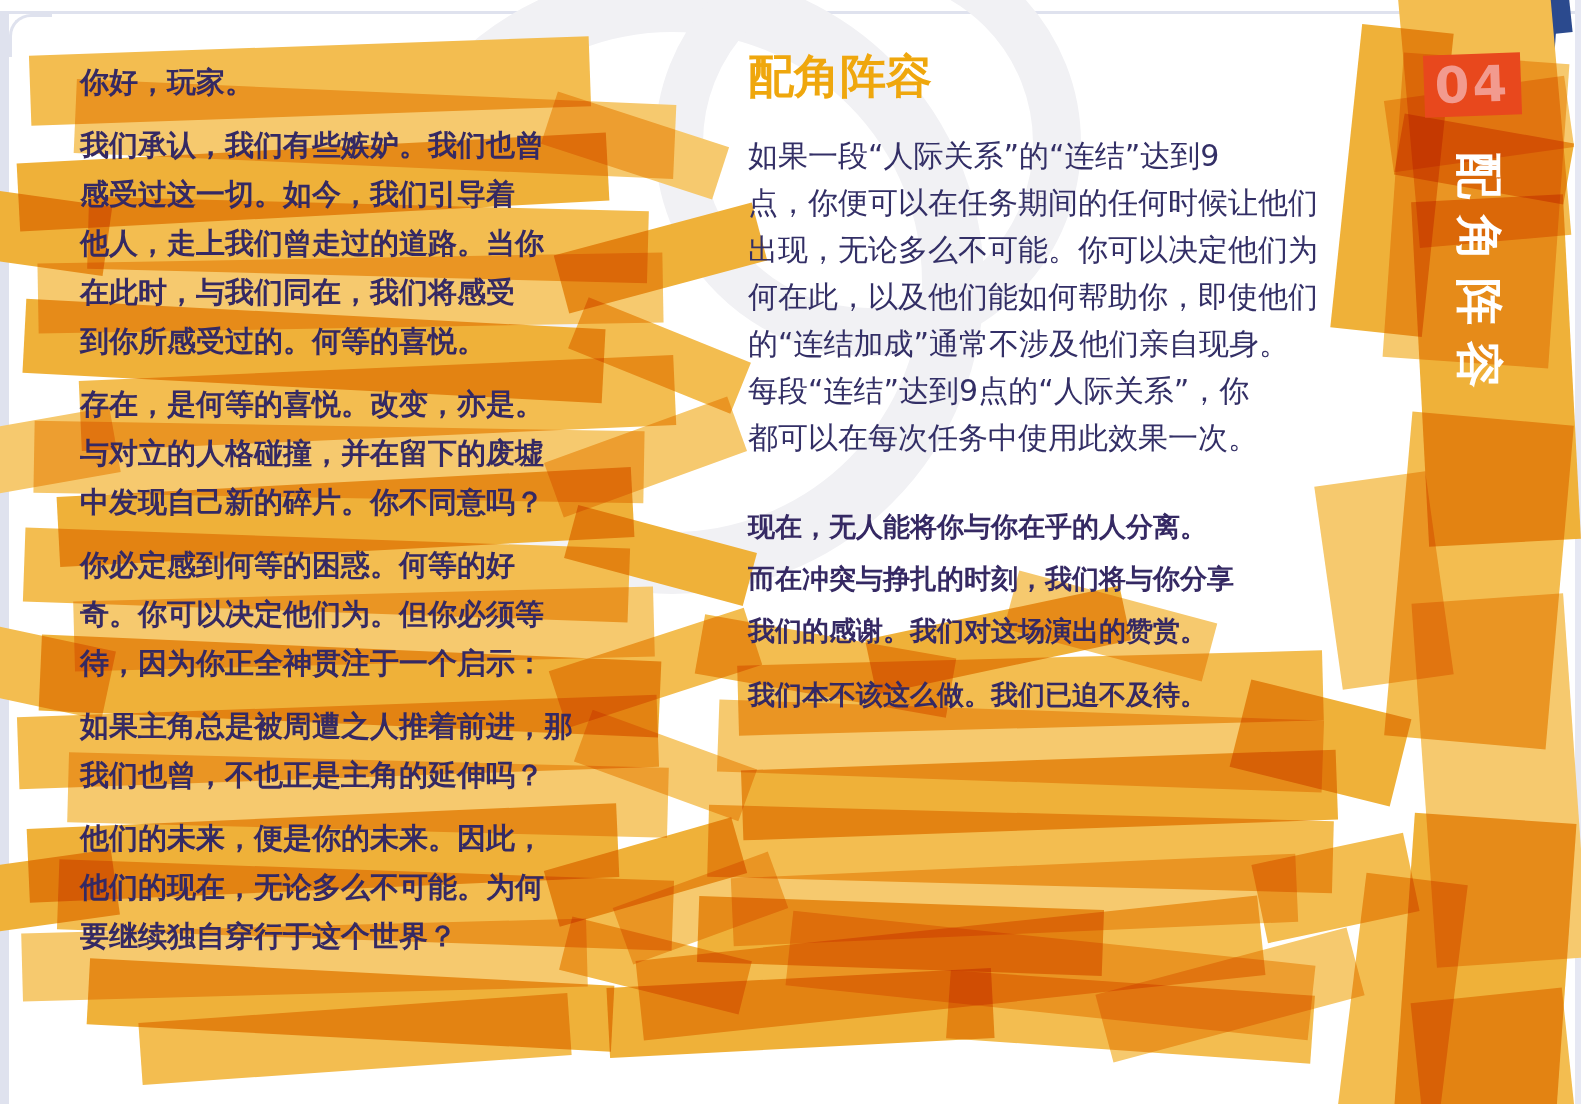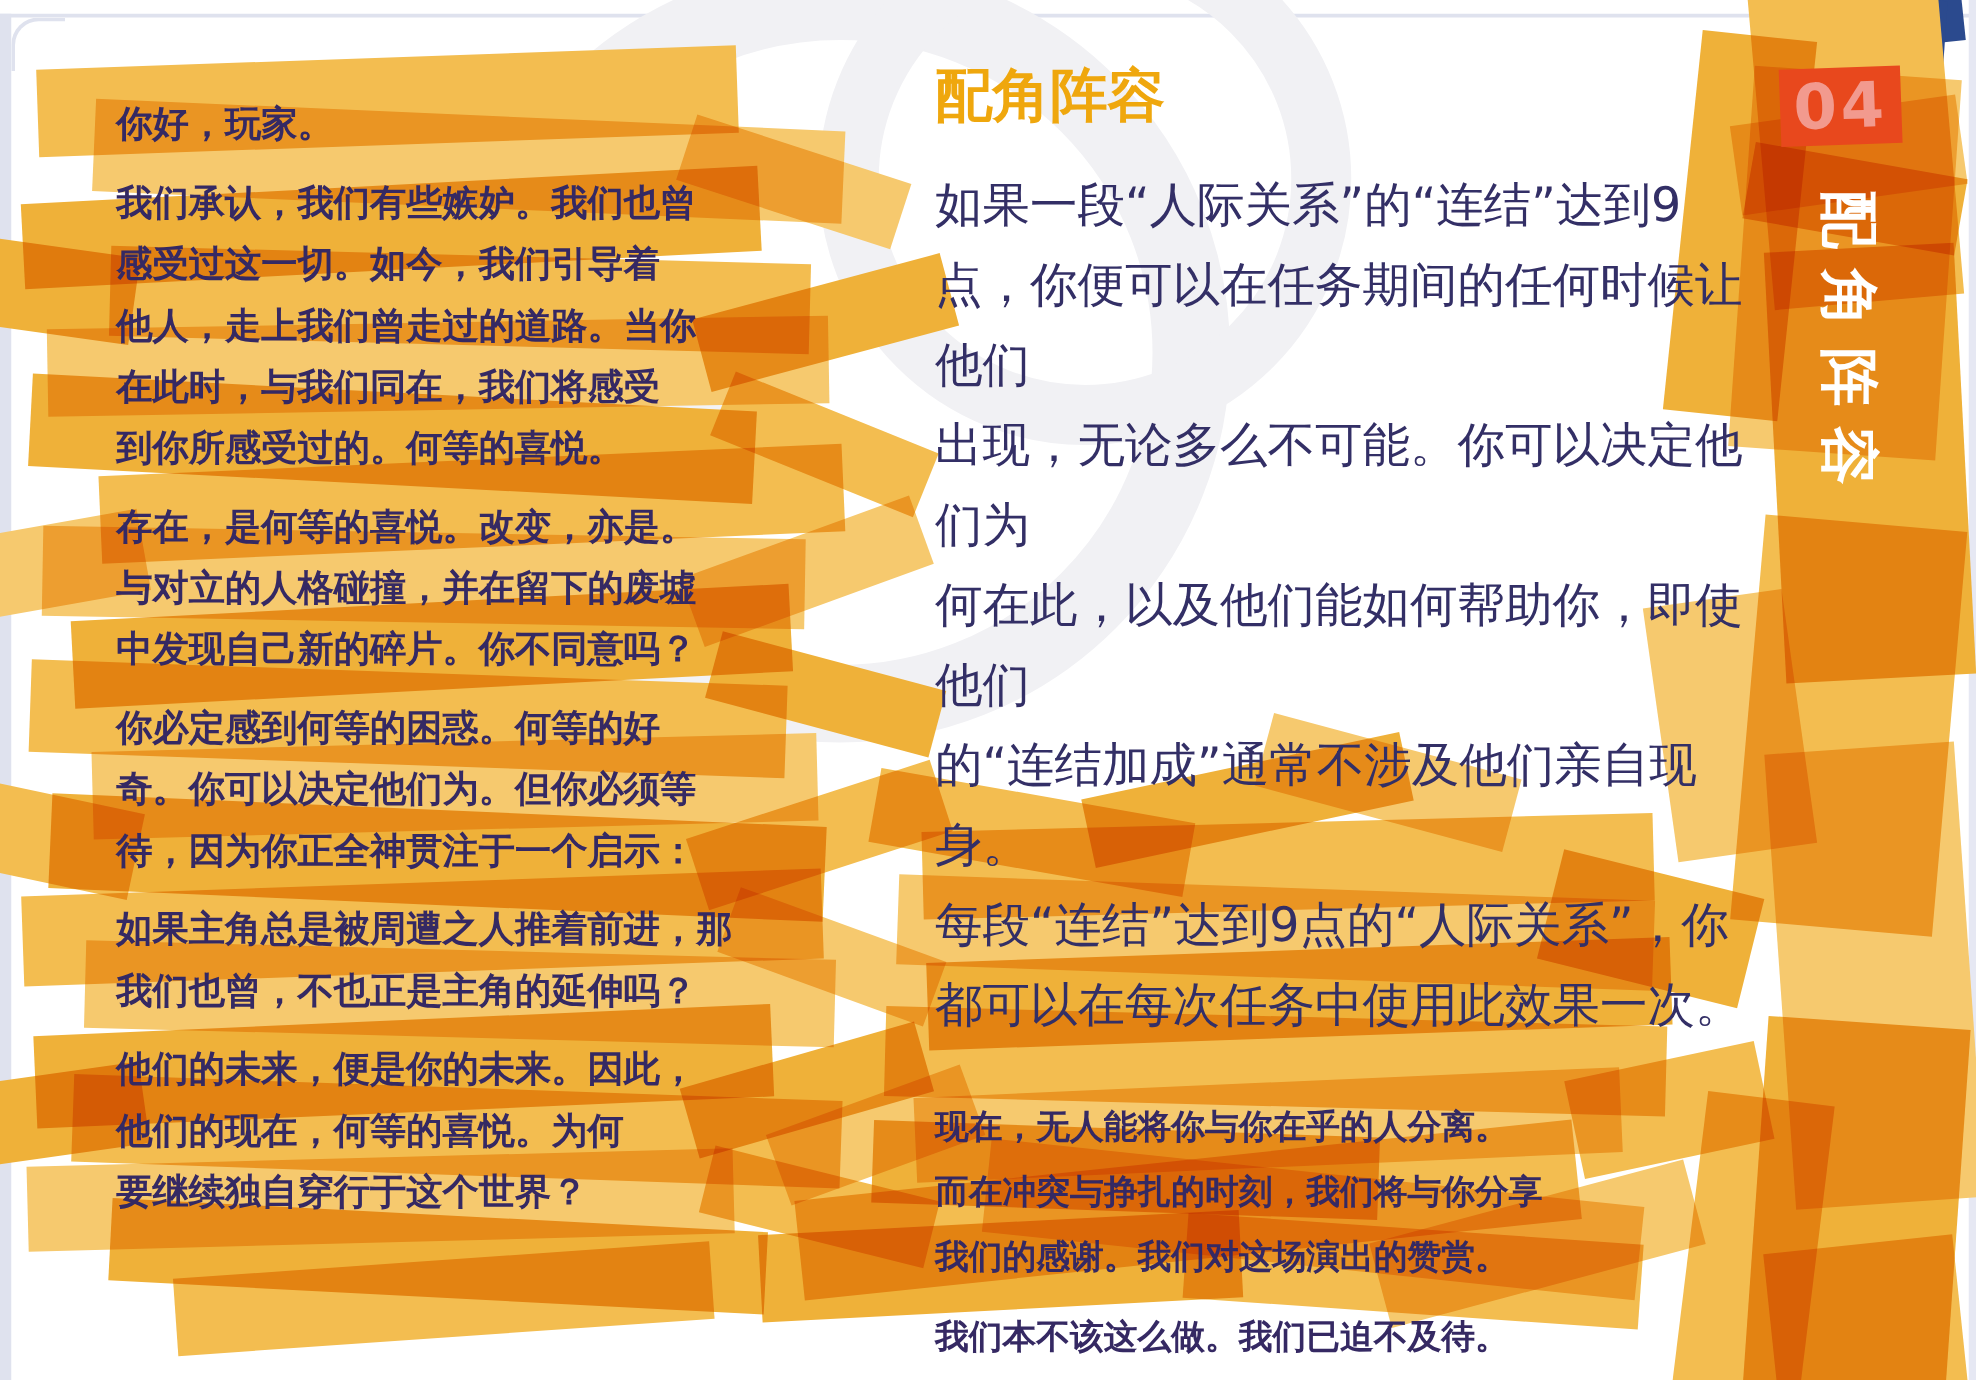--- a/index.html
+++ b/index.html
@@ -18,26 +18,26 @@
   .bar{background:#f3f3f6;}
 
   
   #strips{position:absolute;left:0;top:0;width:100%;height:100%;z-index:4;pointer-events:none;}
   .strip{position:absolute;mix-blend-mode:multiply;}
 
   
   .blue-shape{position:absolute;background:#2b4a8e;z-index:3;}
 
   
-  .left-col{position:absolute;left:93px;top:58px;width:600px;z-index:6;margin-top:17px;}
+  .left-col{position:absolute;left:80px;top:58px;width:600px;z-index:6;}
   .lp{margin:0 0 14px 0;font-size:29px;line-height:49px;font-weight:bold;color:#352963;white-space:pre-line;}
 
   .right-col{position:absolute;left:748px;top:50px;width:680px;z-index:6;}
   .heading{margin:0;font-size:46px;line-height:52px;font-weight:bold;color:#efa70d;}
-  .rp{margin:30px 0 0 0;font-size:38px;line-height:64px;font-weight:normal;color:#332f66;white-space:pre-line;}
+  .rp{margin:30px 0 0 0;font-size:30px;line-height:47px;font-weight:normal;color:#332f66;white-space:pre-line;}
   .rp + .rp{margin-top:20px;}
   .bold-block{margin-top:40px;}
   .bp{margin:0;font-size:27px;line-height:52px;font-weight:bold;color:#352963;white-space:pre-line;}
   .bp + .bp{margin-top:12px;}
 
   
   .page-number{position:absolute;left:1424px;top:54px;width:97px;height:62px;background:#e8481d;color:#f29a8e;
     font-size:50px;font-weight:bold;letter-spacing:3px;display:flex;align-items:center;justify-content:center;
     transform:rotate(-2deg);z-index:7;}
   .sidebar-title{position:absolute;left:1447px;top:152px;height:580px;z-index:7;color:#ffffff;
@@ -134,21 +134,21 @@
 到你所感受过的。何等的喜悦。</p>
     <p class="lp">存在，是何等的喜悦。改变，亦是。
 与对立的人格碰撞，并在留下的废墟
 中发现自己新的碎片。你不同意吗？</p>
     <p class="lp">你必定感到何等的困惑。何等的好
 奇。你可以决定他们为。但你必须等
 待，因为你正全神贯注于一个启示：</p>
     <p class="lp">如果主角总是被周遭之人推着前进，那
 我们也曾，不也正是主角的延伸吗？</p>
     <p class="lp">他们的未来，便是你的未来。因此，
-他们的现在，何等的喜悦。为何
+他们的现在，无论多么不可能。为何
 要继续独自穿行于这个世界？</p>
   </div>
 
   <div class="right-col">
     <h1 class="heading">配角阵容</h1>
     <p class="rp">如果一段“人际关系”的“连结”达到9
 点，你便可以在任务期间的任何时候让他们
 出现，无论多么不可能。你可以决定他们为
 何在此，以及他们能如何帮助你，即使他们
 的“连结加成”通常不涉及他们亲自现身。

